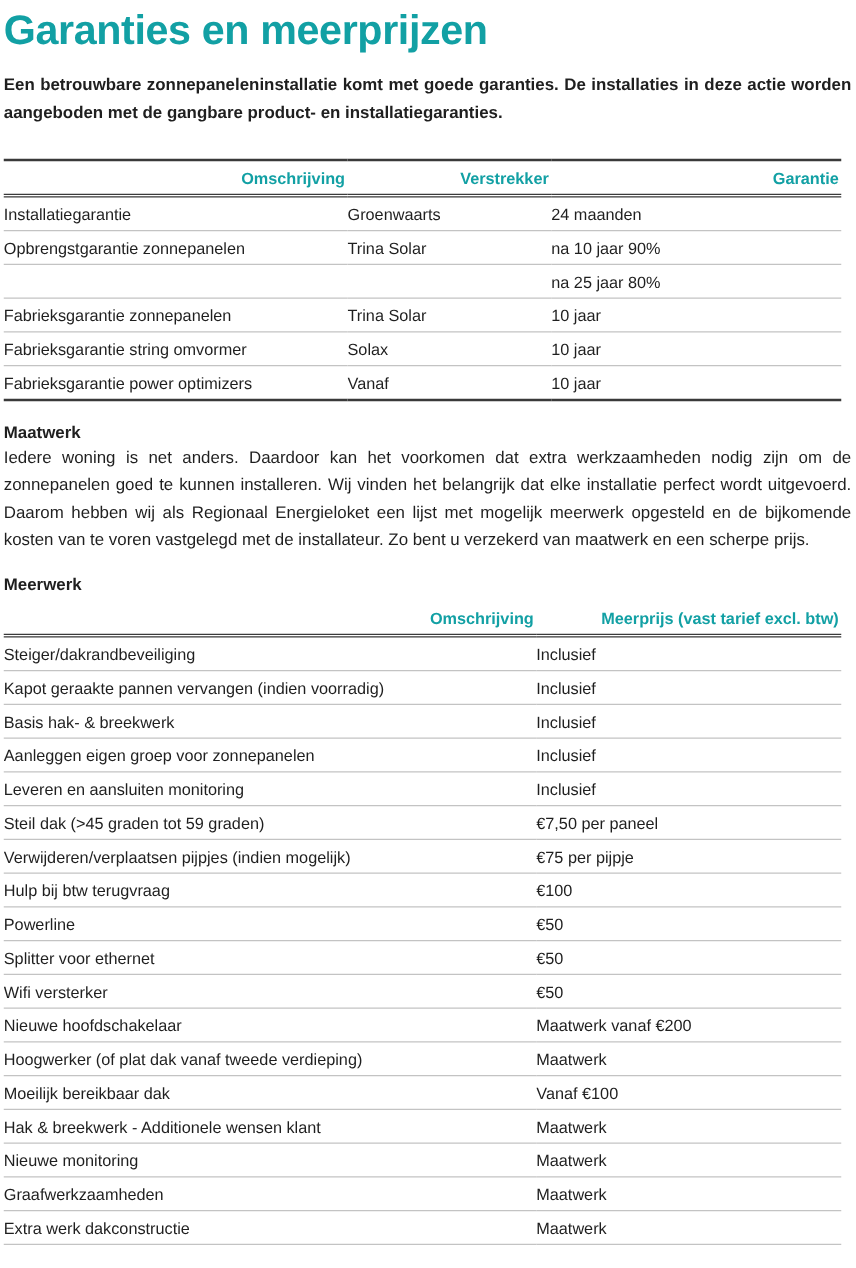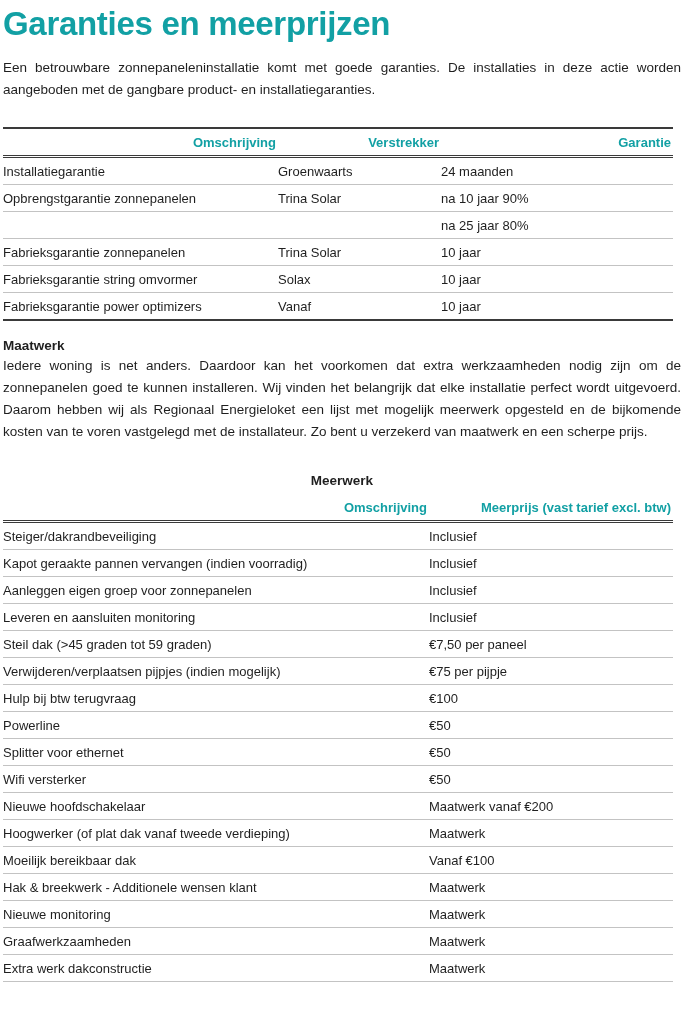--- a/index.html
+++ b/index.html
@@ -18,20 +18,21 @@
     font-weight: bold;
     letter-spacing: -0.3px;
     margin-top: 1px;
     margin-bottom: 14px;
   }
   .intro {
     font-size: 13.5px;
     line-height: 22px;
     text-align: justify;
     margin-bottom: 26px;
+    font-weight: bold;
   }
   table {
     border-collapse: collapse;
     width: 670px;
     table-layout: fixed;
   }
   th {
     text-align: right;
     color: #12a0a4;
     font-size: 13px;
@@ -55,23 +56,23 @@
   .section-heading {
     font-size: 13.5px;
     font-weight: bold;
     margin-top: 17px;
     margin-bottom: 2px;
   }
   .body-paragraph {
     font-size: 13.5px;
     line-height: 22px;
     text-align: justify;
-    margin-bottom: 30px;
-  }
-  .meerwerk-heading { margin-top: 0; margin-bottom: 6px; text-align: center; }
+    margin-bottom: 17px;
+  }
+  .meerwerk-heading { margin-top: 0; margin-bottom: 6px; }
 </style>
 </head>
 <body>
 
 <h1 class="page-title">Garanties en meerprijzen</h1>
 
 <p class="intro">Een betrouwbare zonnepaneleninstallatie komt met goede garanties. De installaties in deze actie worden aangeboden met de gangbare product- en installatiegaranties.</p>
 
 <table class="warranty-table">
   <colgroup>
@@ -139,20 +140,24 @@
   <tbody>
       <tr>
         <td>Steiger/dakrandbeveiliging</td>
         <td>Inclusief</td>
       </tr>
       <tr>
         <td>Kapot geraakte pannen vervangen (indien voorradig)</td>
         <td>Inclusief</td>
       </tr>
       <tr>
+        <td>Basis hak- &amp; breekwerk</td>
+        <td>Inclusief</td>
+      </tr>
+      <tr>
         <td>Aanleggen eigen groep voor zonnepanelen</td>
         <td>Inclusief</td>
       </tr>
       <tr>
         <td>Leveren en aansluiten monitoring</td>
         <td>Inclusief</td>
       </tr>
       <tr>
         <td>Steil dak (&gt;45 graden tot 59 graden)</td>
         <td>€7,50 per paneel</td>

